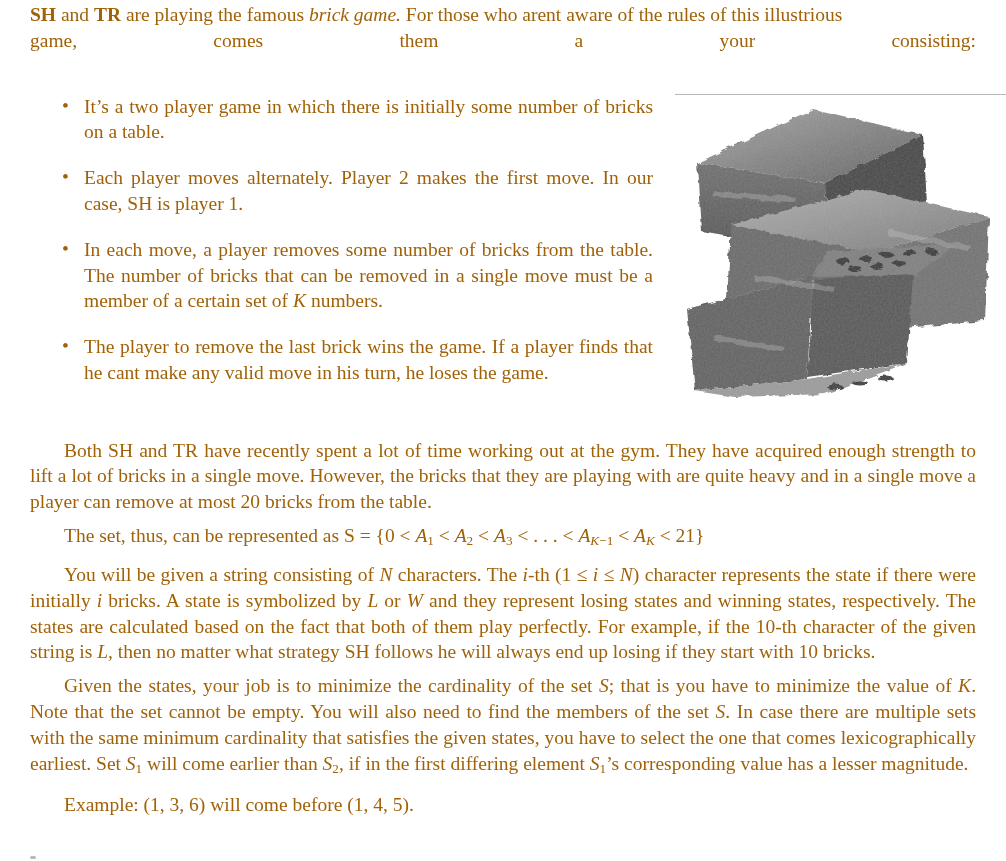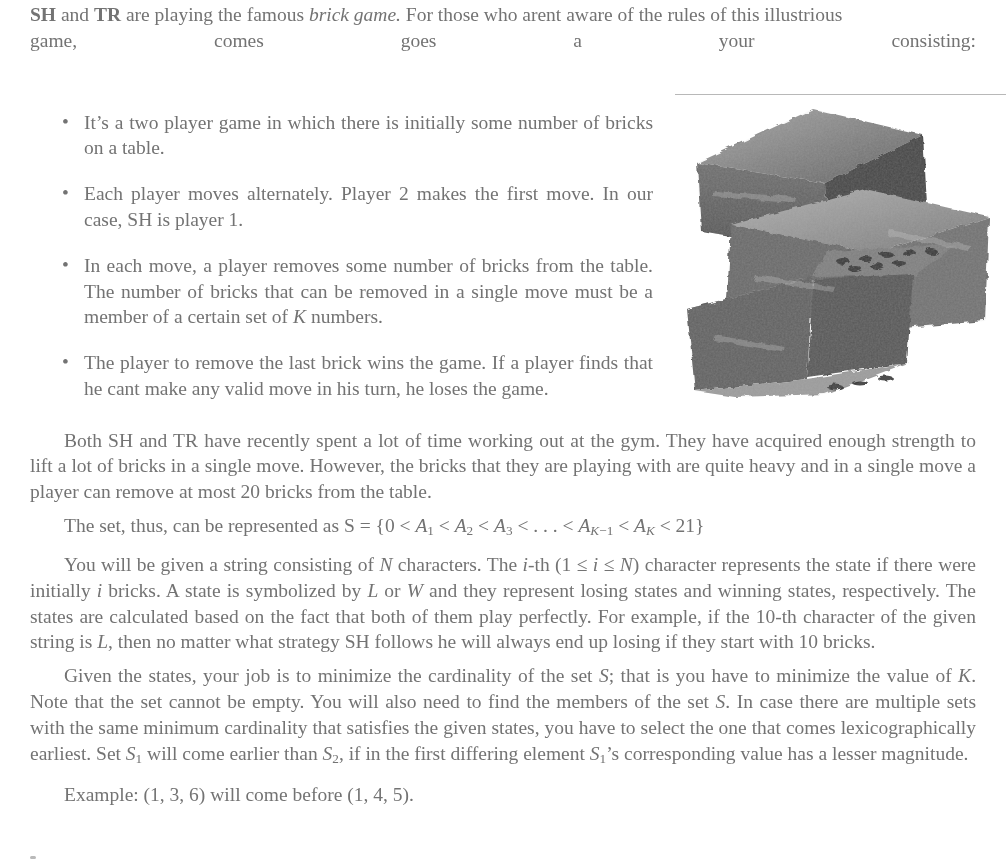--- a/index.html
+++ b/index.html
@@ -2,64 +2,64 @@
 <html><head>
 <meta charset="utf-8">
 <style>
   html, body { margin: 0; padding: 0; background: #ffffff; }
   .page {
     position: relative;
     width: 1006px;
     height: 861px;
     overflow: hidden;
     background: #ffffff;
-    color: #737373;
+    color: #a16207;
     font-family: "Liberation Serif", "DejaVu Serif", serif;
     font-size: 19.5px;
     line-height: 25.8px;
   }
   .b   { font-weight: bold; }
   .i   { font-style: italic; }
   .m   { font-style: italic; }
   .sub  { font-size: 68%; vertical-align: -0.25em; }
   .msub { font-size: 68%; font-style: italic; vertical-align: -0.25em; }
 
   .intro { margin: 2px 30px 0 30px; }
   .intro-line1 { white-space: nowrap; }
   .intro-line2 { display: flex; justify-content: space-between; }
 
   .two-col { display: flex; margin: 40px 30px 0 30px; min-height: 328px; }
   ul.bullets { list-style: none; margin: 0; padding: 0 0 0 54px; width: 569px; flex: none; }
   ul.bullets li { position: relative; }
   ul.bullets li + li { margin-top: 20px; }
   .bullet-dot { position: absolute; left: -22px; top: -1px; }
-  .li-text { text-align: justify; margin-top: 16px; }
+  .li-text { text-align: justify; }
 
   figure.photo { margin: 0 0 0 22px; padding: 0; width: 331px; height: 304px;
                  border-top: 1px solid #b8b8b8; flex: none; }
 
   p.para { margin: 8px 30px 0 30px; text-indent: 34px; }
   p.justify { text-align: justify; }
-  p.p1 { margin-top: 6px; font-family: Liberation Serif, serif; }
+  p.p1 { margin-top: 16px; font-family: Liberation Serif, serif; }
   p.example { margin-top: 10px; }
 
   .artifact { position: absolute; left: 30px; top: 856px; width: 6px; height: 3px;
               background: #b9b9b9; border-radius: 2px; }
 </style>
 </head>
 <body>
 
 <div class="page">
 
   <div class="intro">
     <div class="intro-line1"><span class="b">SH</span><span> and </span><span class="b">TR</span><span> are playing the famous </span><span class="i">brick game.</span><span> For those who arent aware of the rules of this illustrious</span></div>
     <div class="intro-line2">
         <span>game,</span>
         <span>comes</span>
-        <span>goes</span>
+        <span>them</span>
         <span>a</span>
         <span>your</span>
         <span>consisting:</span>
       </div>
   </div>
 
   <div class="two-col">
     <ul class="bullets">
       <li>
         <span class="bullet-dot">•</span>

